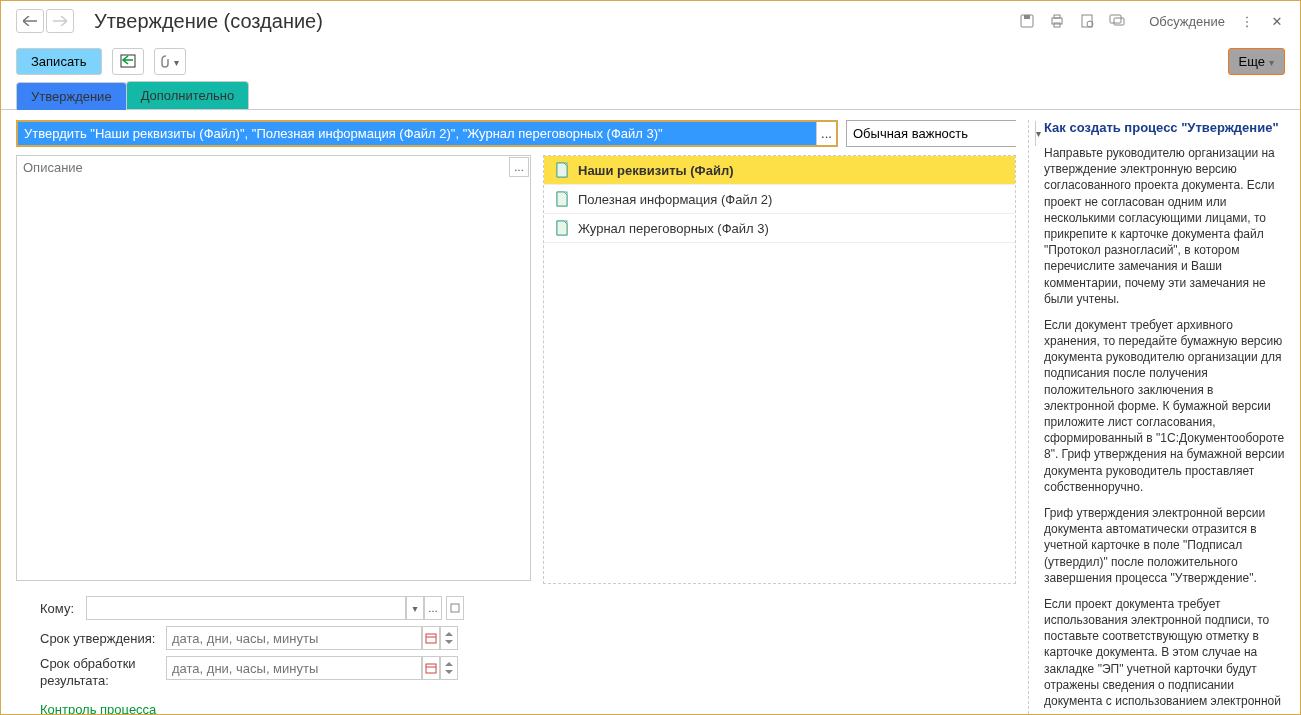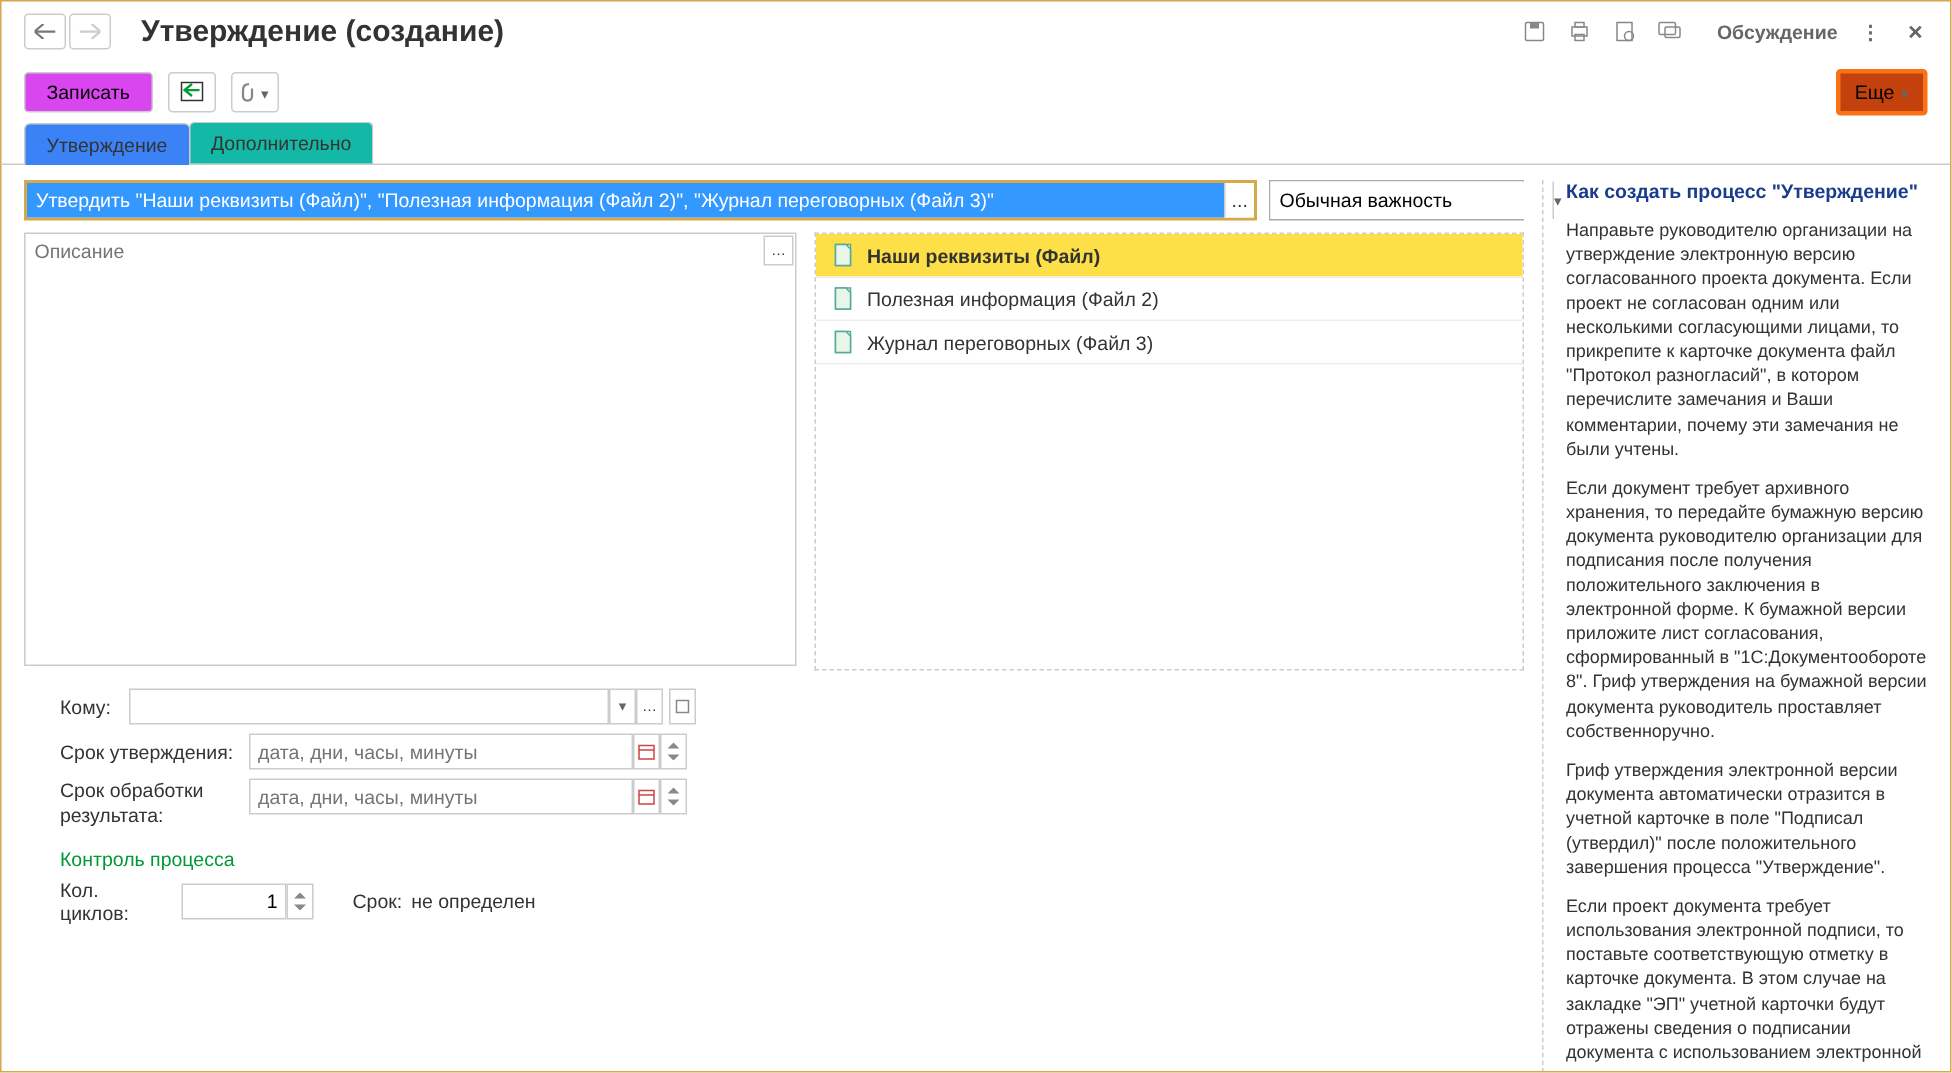--- a/index.html
+++ b/index.html
@@ -1,44 +1,44 @@
 <!DOCTYPE html>
 <html><head>
 <meta charset="utf-8">
 <style>
 * { box-sizing: border-box; margin: 0; padding: 0; }
 body { font-family: Arial, sans-serif; font-size: 13px; color: #333; background: #fff; width: 1301px; height: 715px; overflow: hidden; border: 1px solid #d4a84b; }
-.header { display: flex; align-items: center; padding: 8px 15px; height: 40px; font-weight: bold; }
+.header { display: flex; align-items: center; padding: 8px 15px; height: 40px; }
 .nav-btns { display: flex; gap: 2px; margin-right: 20px; }
 .nav-btn { width: 28px; height: 24px; border: 1px solid #ccc; background: #fff; display: flex; align-items: center; justify-content: center; cursor: pointer; border-radius: 3px; }
 .page-title { font-size: 20px; color: #333; flex: 1; }
 .header-icons { display: flex; gap: 14px; align-items: center; }
 .header-icon { width: 16px; height: 16px; display: flex; align-items: center; justify-content: center; cursor: pointer; color: #666; }
 .discuss-btn { display: flex; align-items: flex-start; gap: 24px; color: #666; cursor: pointer; }
 .toolbar { display: flex; align-items: center; padding: 6px 15px; gap: 10px; height: 40px; }
 .btn-yellow { background: #ffdd2d; border: 1px solid #c9a800; padding: 5px 14px; border-radius: 3px; font-size: 13px; cursor: pointer; font-weight: bold; }
-.btn-white { background: #d946ef; border: 1px solid #ccc; padding: 5px 14px; border-radius: 3px; font-size: 13px; cursor: pointer; }
+.btn-white { background: #7dd3fc; border: 1px solid #ccc; padding: 5px 14px; border-radius: 3px; font-size: 13px; cursor: pointer; }
 .btn-icon-small { background: #fff; border: 1px solid #ccc; width: 32px; height: 27px; border-radius: 3px; display: flex; align-items: center; justify-content: center; cursor: pointer; }
-.btn-more { background: #c2410c; border: 3px solid #f97316; padding: 5px 10px; border-radius: 3px; font-size: 13px; cursor: pointer; display: flex; align-items: center; gap: 4px; margin-left: auto; }
+.btn-more { background: #a3a3a3; border: 1px solid #f97316; padding: 5px 10px; border-radius: 3px; font-size: 13px; cursor: pointer; display: flex; align-items: center; gap: 4px; margin-left: auto; }
 .tabs { display: flex; padding: 0 15px; border-bottom: 1px solid #ccc; }
 .tab { padding: 6px 14px; border: 1px solid #ccc; border-bottom: none; background: #14b8a6; margin-right: -1px; cursor: pointer; border-radius: 4px 4px 0 0; font-size: 13px; }
 .tab.active { background: #3b82f6; position: relative; top: 1px; }
 .main { display: flex; padding: 10px 15px; gap: 12px; }
 .left-col { flex: 0 0 1000px; }
 .right-col { flex: 1; border-left: 1px dashed #ccc; padding-left: 15px; font-size: 12px; }
 .subject-row { display: flex; gap: 8px; margin-bottom: 8px; }
 .subject-wrap { flex: 1; display: flex; border: 2px solid #d4a84b; }
 .subject-input { flex: 1; padding: 4px 6px; border: none; background: #3399ff; color: #fff; font-size: 13px; }
 .subject-btn { width: 20px; border-left: 1px solid #ccc; background: #fff; display: flex; align-items: center; justify-content: center; cursor: pointer; }
 .importance { width: 170px; display: flex; border: 1px solid #aaa; }
 .importance input { flex: 1; border: none; padding: 4px 6px; font-size: 13px; }
 .importance-btn { width: 18px; border-left: 1px solid #ccc; display: flex; align-items: center; justify-content: center; cursor: pointer; }
 .content-row { display: flex; gap: 12px; }
 .desc-wrap { flex: 0 0 515px; position: relative; }
-.desc-area { width: 100%; height: 289px; border: 1px solid #ccc; padding: 4px 6px; font-size: 13px; font-family: Arial; resize: none; }
+.desc-area { width: 100%; height: 426px; border: 1px solid #ccc; padding: 4px 6px; font-size: 13px; font-family: Arial; resize: none; }
 .desc-btn { position: absolute; right: 2px; top: 2px; width: 20px; height: 20px; background: #fff; border: 1px solid #ccc; display: flex; align-items: center; justify-content: center; cursor: pointer; font-size: 10px; }
 .files-wrap { flex: 1; border: 1px dashed #ccc; }
 .file-item { display: flex; align-items: center; padding: 6px 10px; gap: 8px; border-bottom: 1px solid #eee; cursor: pointer; }
 .file-item.selected { background: #fde047; }
 .file-icon { width: 16px; height: 16px; }
 .form-rows { margin-top: 12px; margin-left: 24px; }
 .form-row { display: flex; align-items: center; margin-bottom: 6px; gap: 6px; }
 .form-label { width: 120px; font-size: 13px; }
 .form-input-wrap { display: flex; }
 .form-input { border: 1px solid #ccc; padding: 3px 5px; font-size: 13px; }

